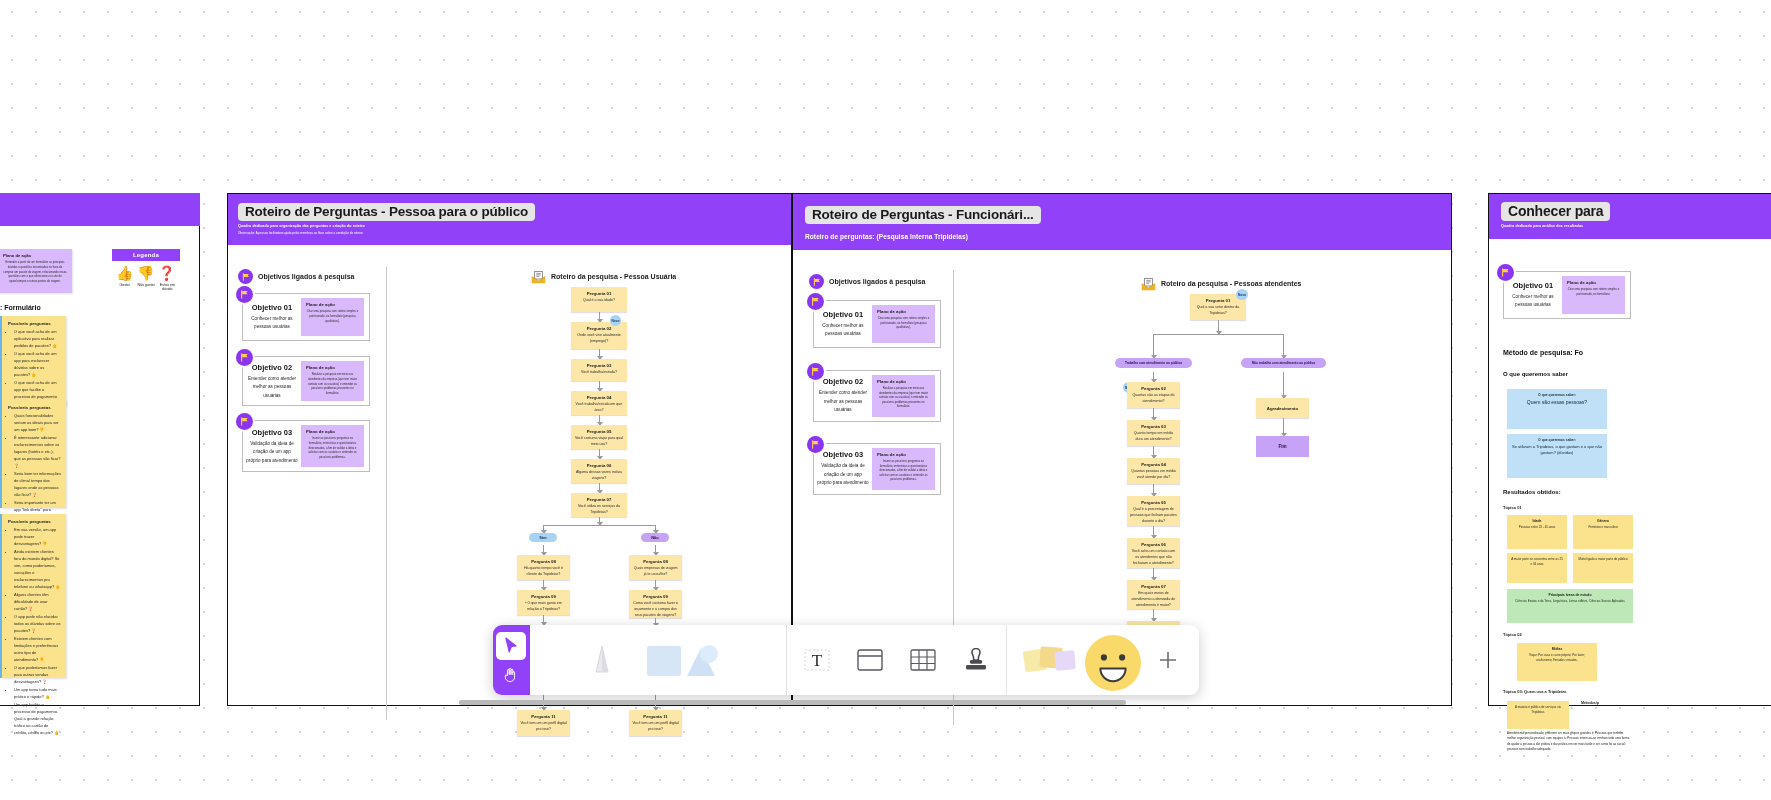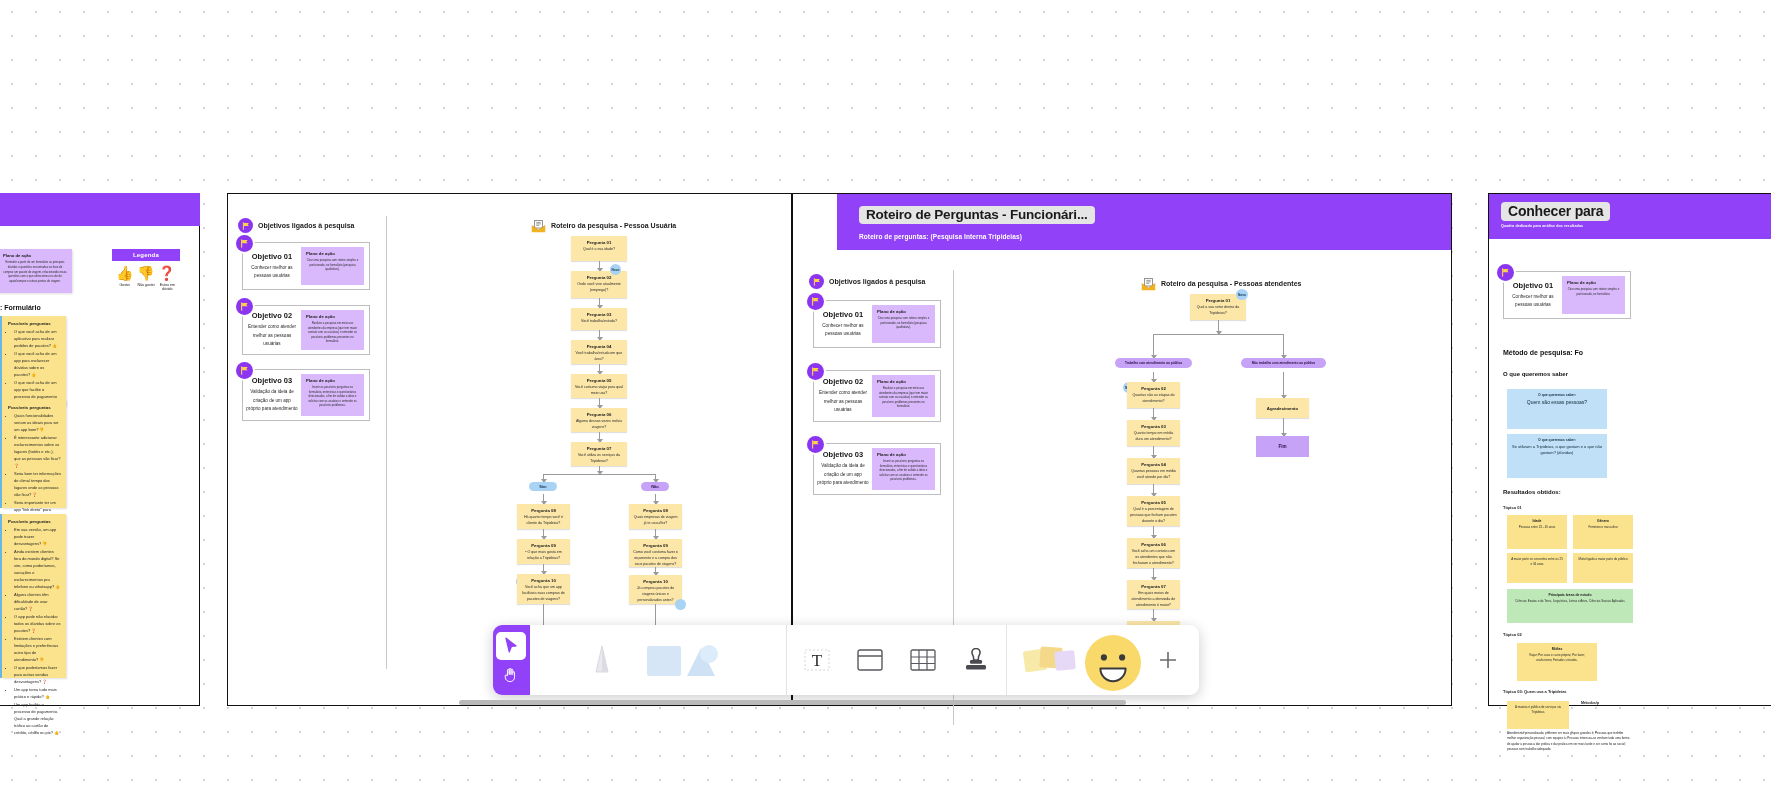--- a/index.html
+++ b/index.html
@@ -280,20 +280,25 @@
       <li>Alguns clientes têm dificuldade de usar cartão? ❓</li>
       <li>O app pode não elucidar todos os dúvidas sobre os pacotes? ❓</li>
       <li>Existem clientes com limitações e preferências outro tipo de atendimento? 👎</li>
       <li>O que poderíamos fazer para outras vendas desvantagens? ❓</li>
       <li>Um app torna tudo mais prático e rápido? 👍</li>
       <li>Um app facilita o processo de pagamento. Qual a grande relação tráfico ao cartão de crédito, cédito ou pix? 👍</li>
     </ul>
   </div>
 
   <div class="frame" style="left:227px;top:193px;width:565px;height:513px;">
+    <div class="frame-header">
+      <div class="frame-title">Roteiro de Perguntas - Pessoa para o público</div>
+      <div class="frame-sub">Quadro dedicado para organização das perguntas e criação do roteiro</div>
+      <div class="frame-sub2">Observação: A pessoa facilitadora ajuda pelos membros ao fluxo sobre a condução do roteiro.</div>
+    </div>
     <div class="frame-body">
       <div class="vdiv" style="left:158px;top:22px;bottom:0;"></div>
 
       <div class="sec-head" style="left:10px;top:24px;">
         <span class="icon-circle">
           <svg width="10" height="10" viewBox="0 0 16 16">
               <rect x="3" y="2" width="1.6" height="12" fill="#FFD24A"></rect>
               <path d="M4.6 3h8l-2 2.4 2 2.4h-8z" fill="#FFD24A"></path>
             </svg>
         </span>
@@ -462,21 +467,21 @@
       <div class="arrow" style="left:427px;top:410px;height:55px;"></div>
 
       <div class="qnote" style="left:401px;top:465px;width:53px;height:26px;">
         <div class="qt">Pergunta 11</div>
         <div class="qb">Você tem um um perfil digital pra isso?</div>
       </div>
     </div>
   </div>
 
   <div class="frame" style="left:792px;top:193px;width:660px;height:513px;">
-    <div class="frame-header" style="padding:11px 10px 10px 22px;margin-left:44px;">
+    <div class="frame-header" style="padding:11px 10px 10px 12px;">
       <div class="frame-title">Roteiro de Perguntas - Funcionári...</div>
       <div class="frame-sub-lg">Roteiro de perguntas: (Pesquisa Interna Tripideias)</div>
     </div>
     <div class="frame-body">
       <div class="vdiv" style="left:160px;top:20px;bottom:0;"></div>
 
       <div class="sec-head" style="left:16px;top:24px;">
         <span class="icon-circle">
           <svg width="10" height="10" viewBox="0 0 16 16">
               <rect x="3" y="2" width="1.6" height="12" fill="#FFD24A"></rect>

